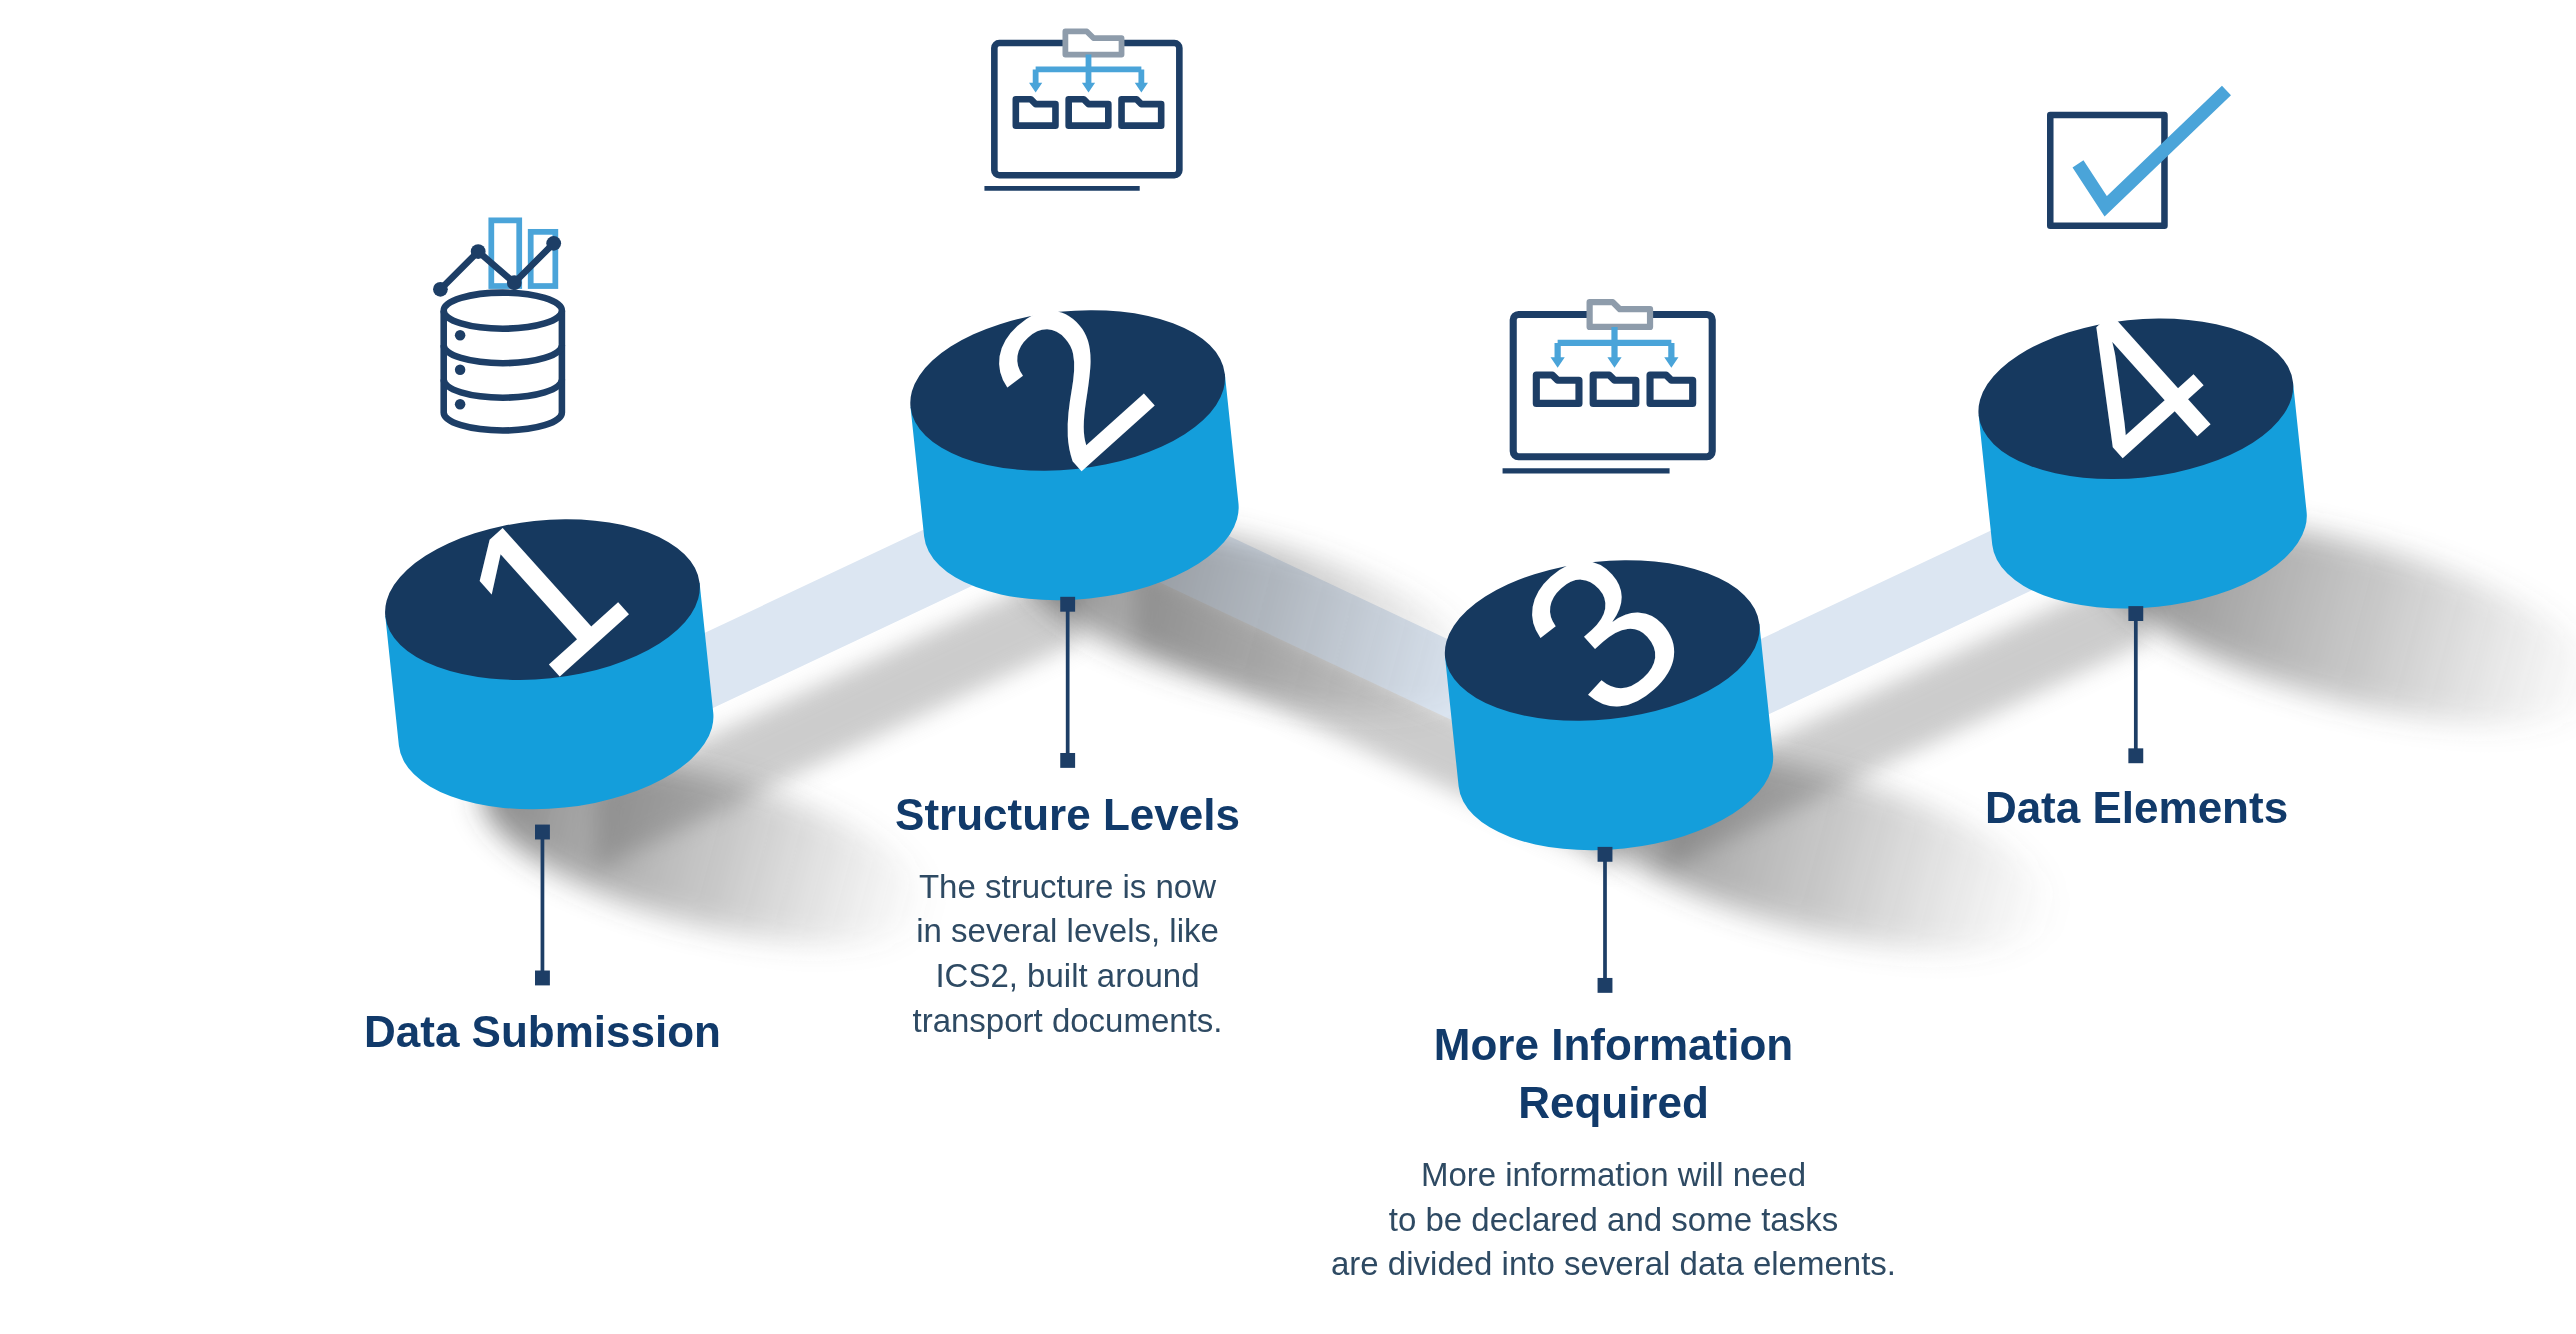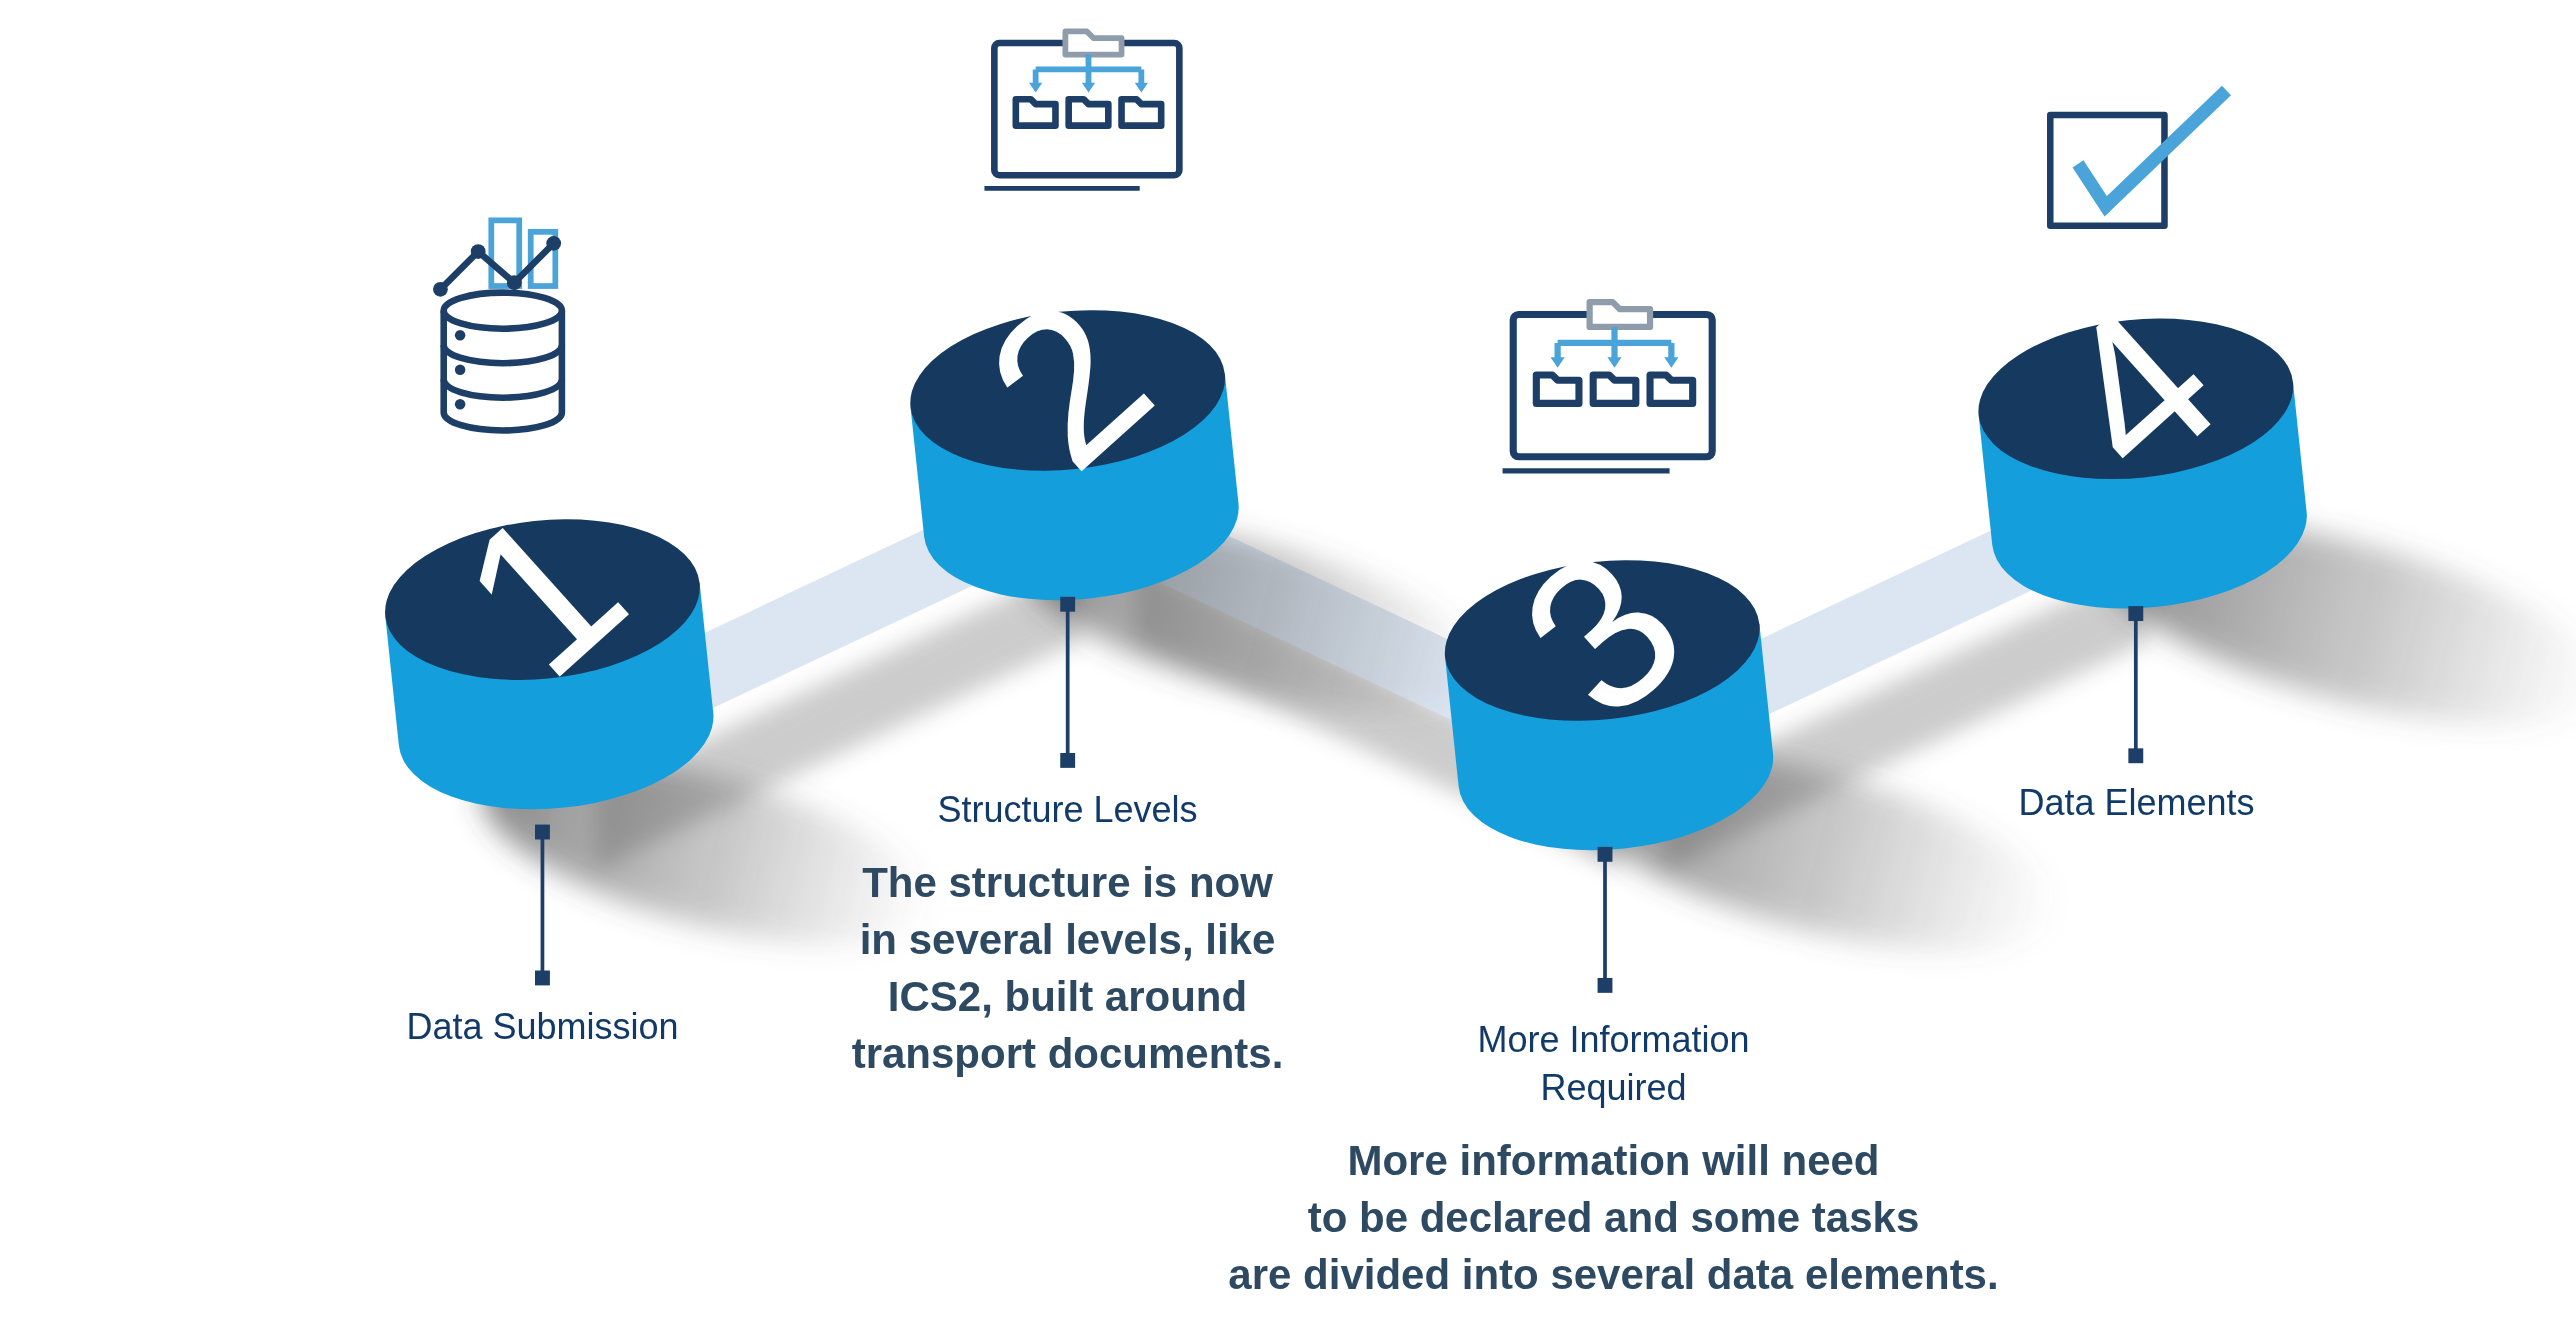--- a/index.html
+++ b/index.html
@@ -38,23 +38,23 @@
   .n1{left:542px;top:596px;}
   .n2{left:1068px;top:387px;}
   .n3{left:1602px;top:637px;}
   .n4{left:2136px;top:395px;}
 
   .block{position:absolute;width:837px;text-align:center;}
   .b1{left:124px;top:1003px;}
   .b2{left:649px;top:786px;}
   .b3{left:1195px;top:1016px;text-align:center;}
   .b4{left:1718px;top:779px;}
-  .step-title{margin:0 0 20.5px 0;font-size:36px;font-weight:400;line-height:1.32;
+  .step-title{margin:0 0 20.5px 0;font-size:44px;font-weight:700;line-height:1.32;
               color:var(--heading,#113a6a);white-space:pre-line;}
-  .step-desc{margin:0;font-size:42px;font-weight:700;line-height:1.36;
+  .step-desc{margin:0;font-size:33px;font-weight:400;line-height:1.36;
              color:var(--body-text,#2e4a63);white-space:pre-line;}
 </style>
 </head>
 <body>
 
 <div class="stage">
 
   <svg class="scene" viewBox="0 0 2770 1435">
     <defs>
       <linearGradient id="shGrad" x1="0" y1="0" x2="1" y2="0">

